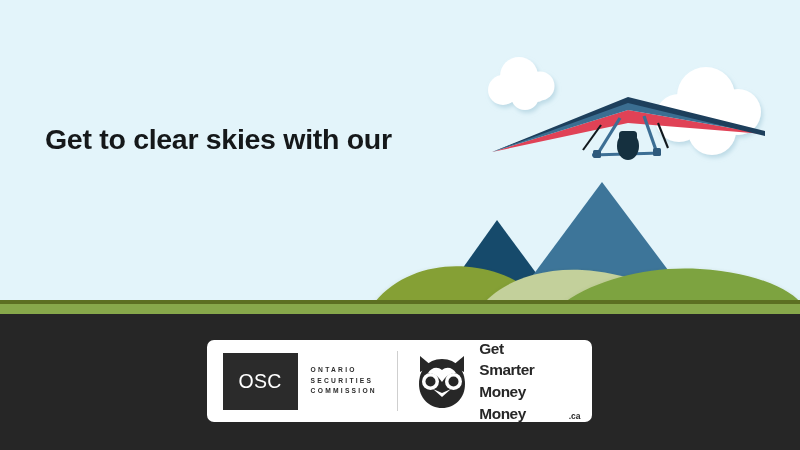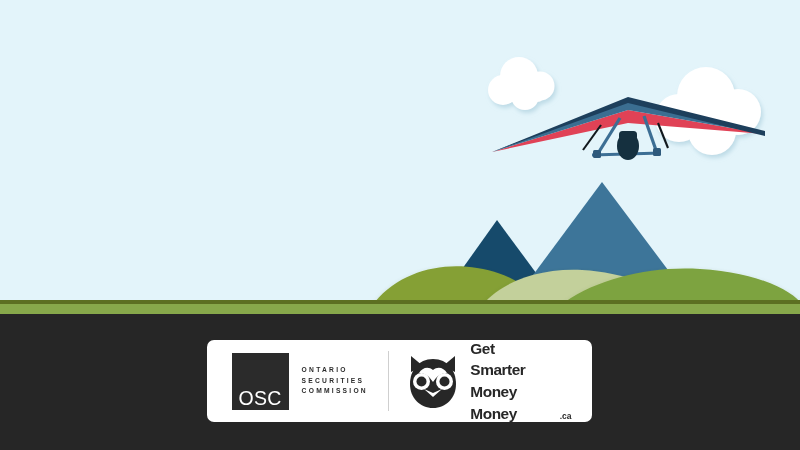--- a/index.html
+++ b/index.html
@@ -30,22 +30,22 @@
   .footer-band{position:absolute;left:0;top:314px;width:800px;height:136px;background:#262626;}
 
   
   .logo-card{
     position:absolute;left:207px;top:340px;width:385px;height:82px;
     background:#ffffff;border-radius:7px;
     display:flex;align-items:center;justify-content:center;
   }
   .osc-lockup{display:flex;align-items:center;margin-left:4px;}
   .osc-mark{
-    width:57px;height:57px;background:#2b2b2b;
-    display:flex;align-items:flex-end;justify-content:center;
+    width:75px;height:57px;background:#2b2b2b;
+    display:flex;align-items:center;justify-content:center;
   }
   .osc-mark span{
     color:#ffffff;font-size:19.5px;font-weight:400;letter-spacing:0.3px;
   }
   .osc-words{margin-left:13px;display:flex;flex-direction:column;gap:3.5px;}
   .osc-words span{
     font-size:6.7px;letter-spacing:2.25px;color:#2b2b2b;font-weight:700;
     line-height:1;
   }
   .divider{width:1.4px;height:60px;background:#cfcfcf;margin:0 18px 0 20px;}
@@ -127,20 +127,21 @@
       <path d="M 592 155 L 661 153" stroke="#3c6e94" stroke-width="3.2" fill="none"></path>
       <rect x="593" y="150" width="8" height="8" rx="1.5" fill="#2f5a7c"></rect>
       <rect x="653" y="148" width="8" height="8" rx="1.5" fill="#2f5a7c"></rect>
 
       <ellipse cx="628" cy="146" rx="11" ry="14" fill="#15303f"></ellipse>
       <rect x="619" y="131" width="18" height="9" rx="3.5" fill="#15303f"></rect>
     </g>
   </svg>
 
   <div class="headline">
+    <span class="ln">Get to clear skies with our</span>
   </div>
 
   <div class="footer-band"></div>
 
   <div class="logo-card">
 
     <div class="osc-lockup">
       <div class="osc-mark">
         <span>OSC</span>
       </div>

